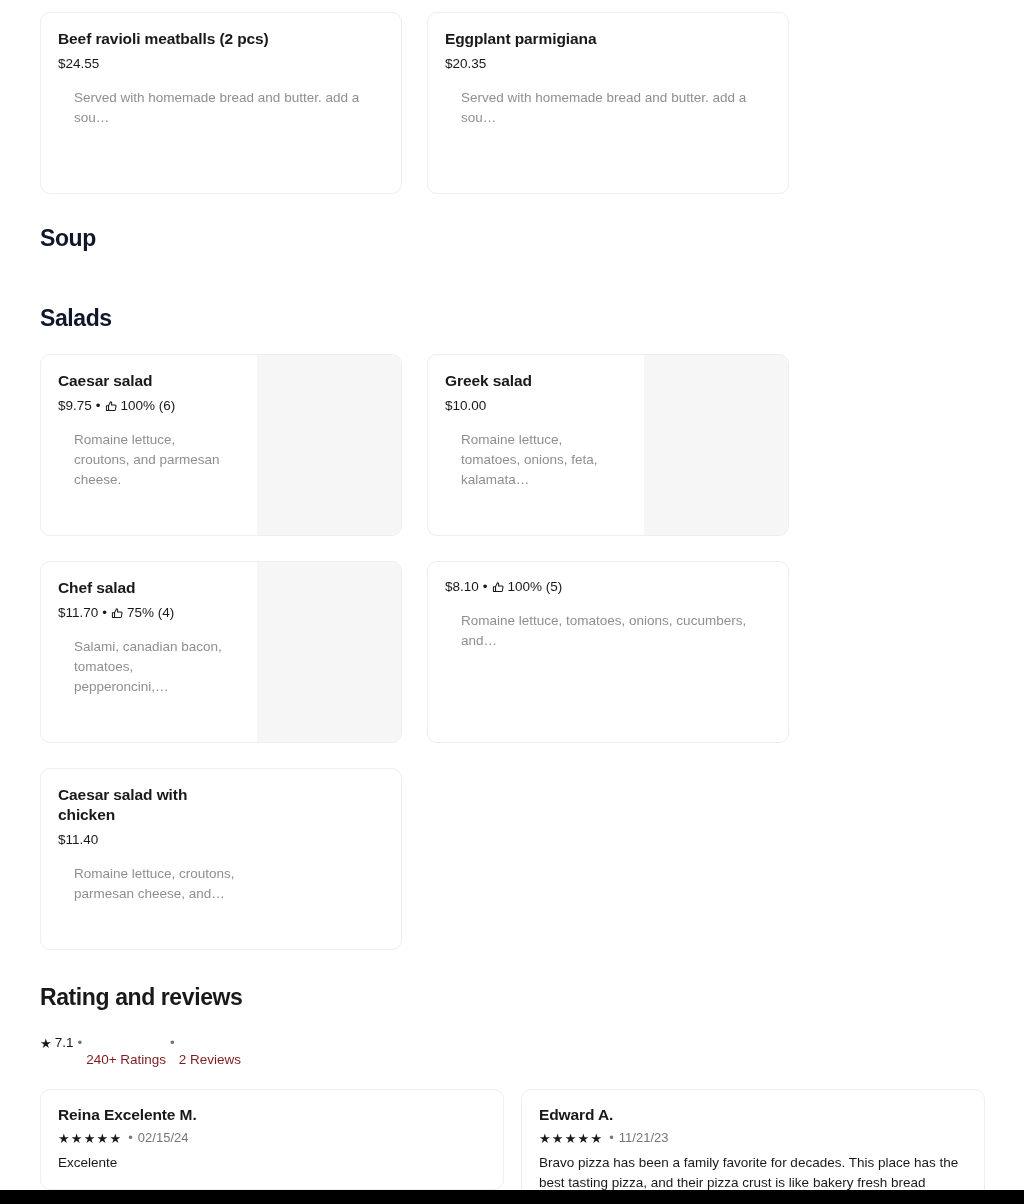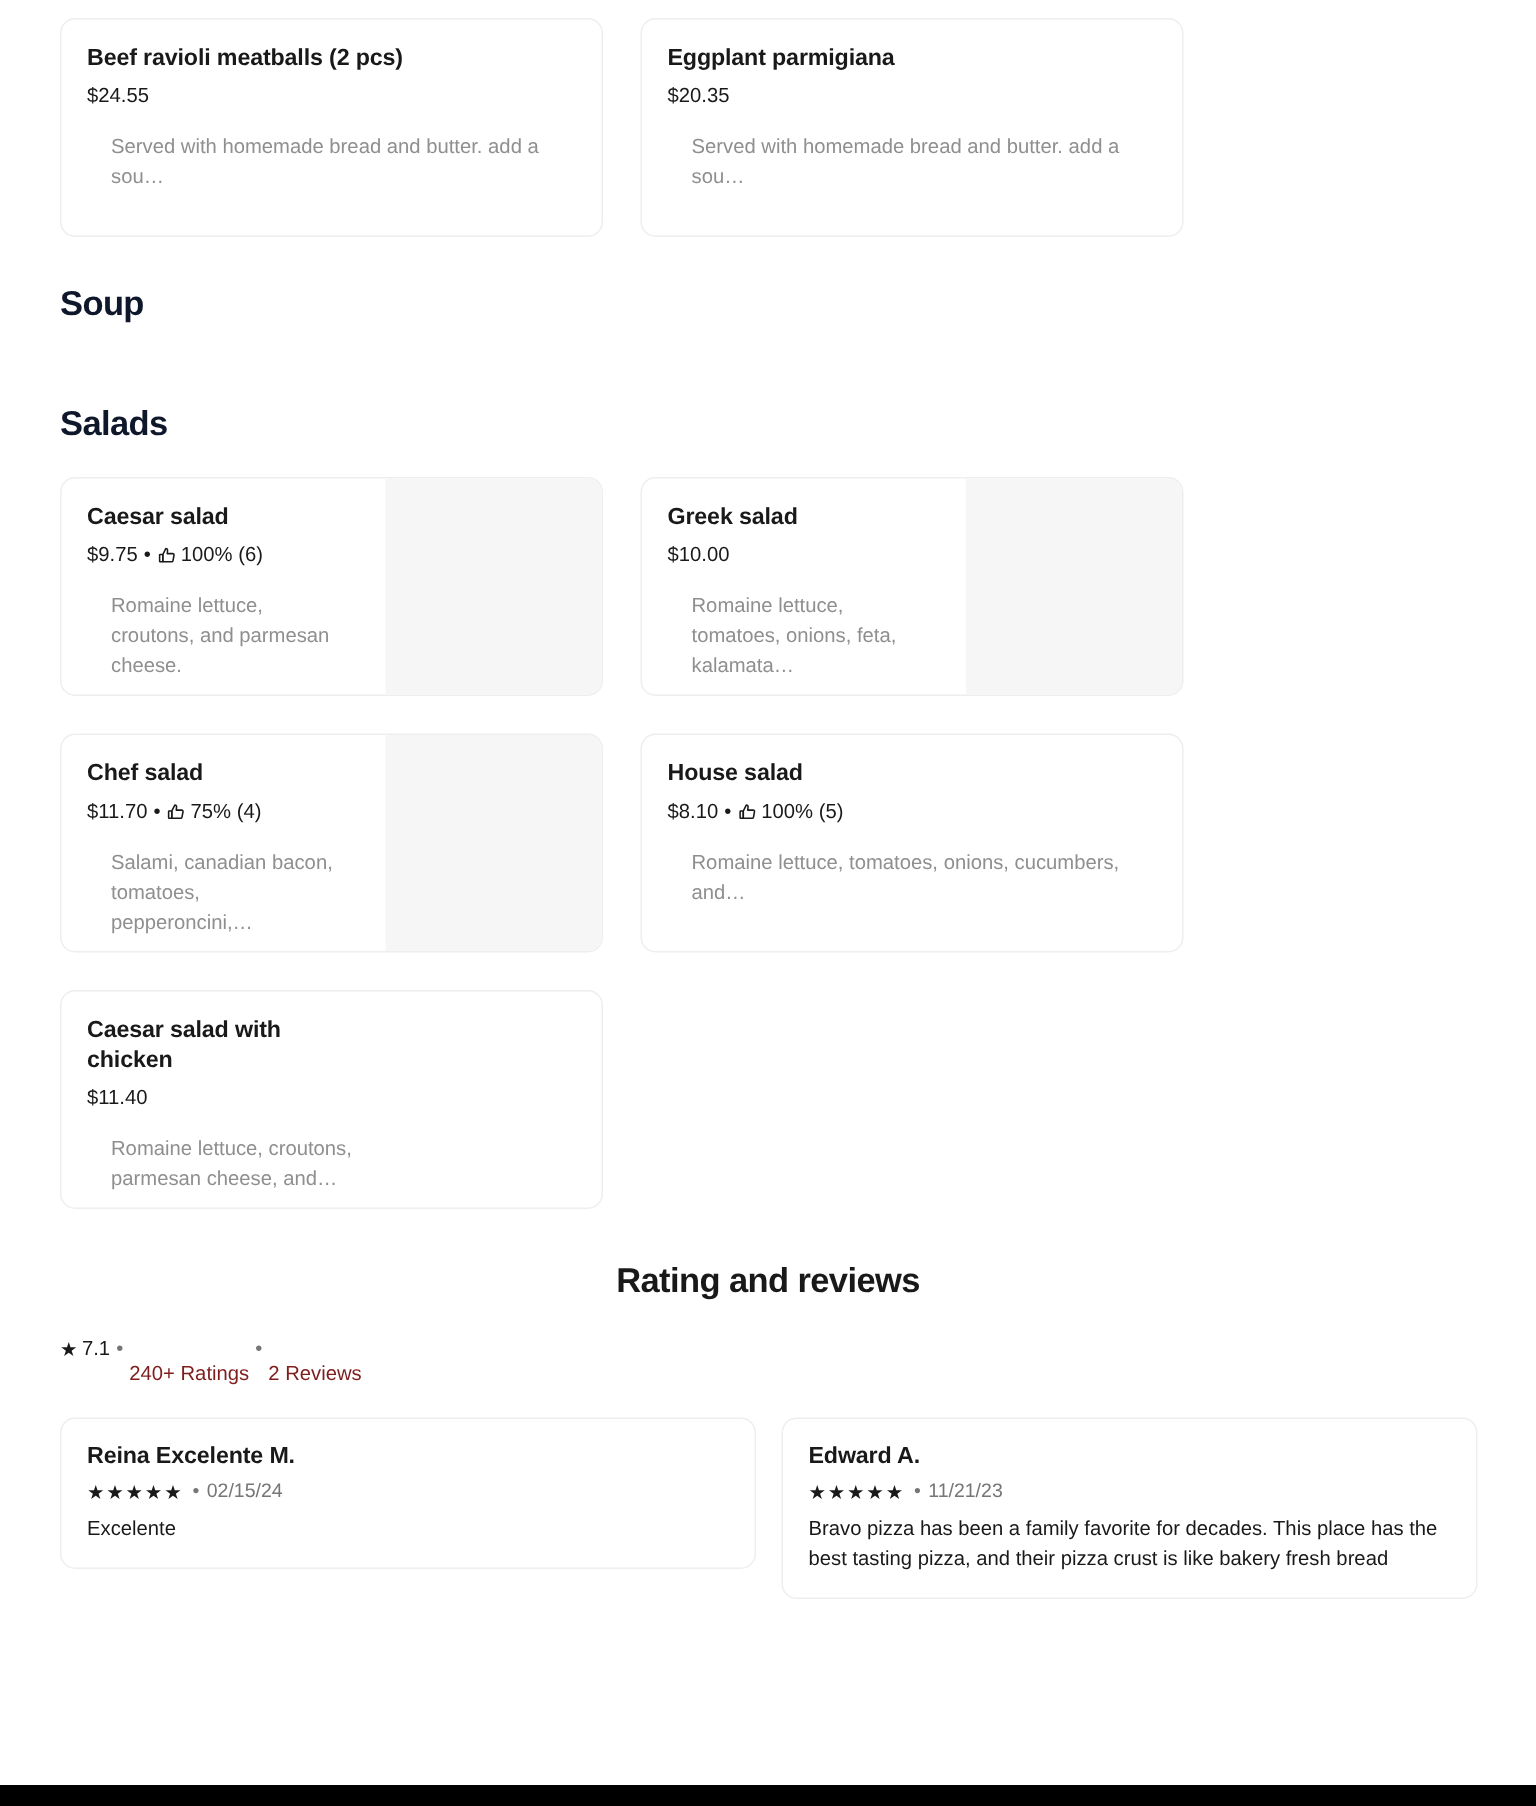--- a/index.html
+++ b/index.html
@@ -36,21 +36,21 @@
     display: grid;
     grid-template-columns: 362px 362px;
     column-gap: 25px;
     row-gap: 25px;
     padding: 0 40px;
     box-sizing: border-box;
     width: 1024px;
   }
   .menu-card {
     position: relative;
-    height: 146px;
+    height: 182px;
     border: 1px solid #eeeeee;
     border-radius: 10px;
     background: #ffffff;
     box-sizing: border-box;
     overflow: hidden;
     display: flex;
   }
   .menu-card-body {
     padding: 16px 18px 0 17px;
     box-sizing: border-box;
@@ -119,21 +119,20 @@
   }
 
   
   .ratings-title {
     font-size: 23px;
     font-weight: 700;
     letter-spacing: -0.4px;
     color: #191919;
     padding: 0 40px;
     margin: 0 0 6px 0;
-    text-align: center;
   }
   .ratings-summary {
     padding: 0 40px;
     font-size: 13.5px;
     line-height: 18px;
     color: #191919;
     display: flex;
     align-items: center;
     white-space: nowrap;
   }
@@ -277,21 +276,20 @@
           </span>
           <span>75% (4)</span>
         </p>
         <p class="item-desc">Salami, canadian bacon, tomatoes, pepperoncini,…</p>
       </div>
       <div class="menu-thumb"></div>
     </div>
 
     <div class="menu-card">
       <div class="menu-card-body">
-        <p class="item-name">House salad</p>
         <p class="item-meta">
           <span>$8.10</span>
           <span class="dot">•</span>
           <span class="thumbsup">
             <svg width="13" height="13" viewBox="0 0 24 24" fill="none" stroke="#191919" stroke-width="1.9" stroke-linejoin="round" stroke-linecap="round">
               <path d="M6.5 10.5 L10.2 3.2 C11.6 3.2 12.4 4.1 12.4 5.4 L12 9.4 L18.6 9.4 C19.7 9.4 20.5 10.3 20.3 11.4 L19.1 18 C18.95 18.9 18.2 19.5 17.3 19.5 L6.5 19.5 Z"></path>
               <rect x="2.6" y="10.5" width="3.9" height="9" rx="0.7"></rect>
             </svg>
           </span>
           <span>100% (5)</span>

